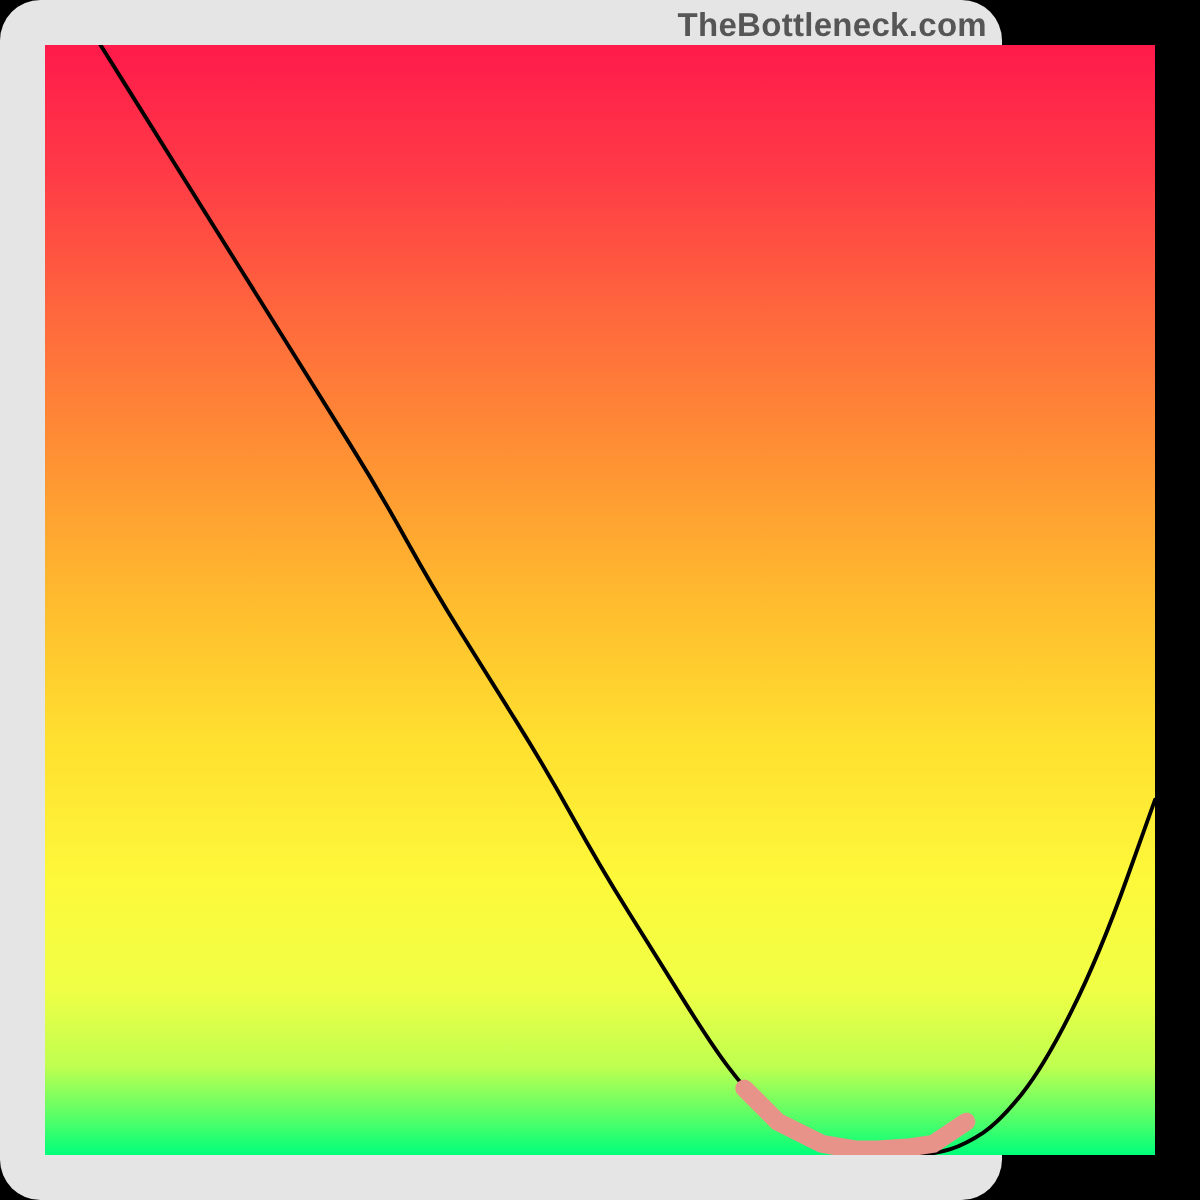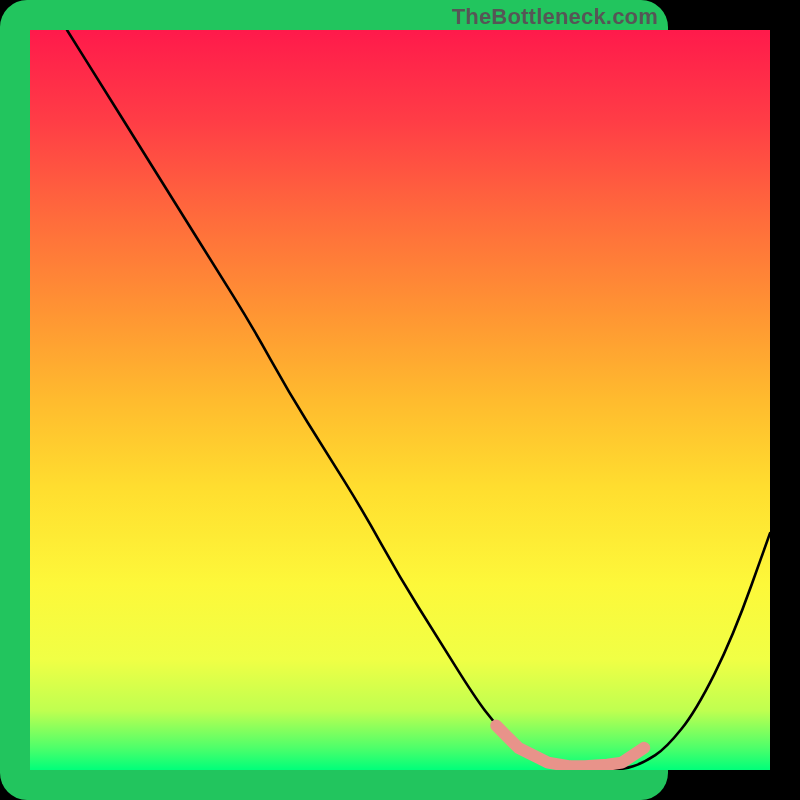--- a/index.html
+++ b/index.html
@@ -7,21 +7,21 @@
     padding: 0;
     width: 800px;
     height: 800px;
     background: #000;
     overflow: hidden;
   }
   .frame {
     position: relative;
     width: 668px;
     height: 800px;
-    background: #22c55e;
+    background: #e5e5e5;
     border-radius: 27px;
   }
   .watermark {
     position: absolute;
     top: 4px;
     right: 10px;
     font-family: Arial, Helvetica, sans-serif;
     font-size: 22px;
     font-weight: bold;
     color: #565656;

